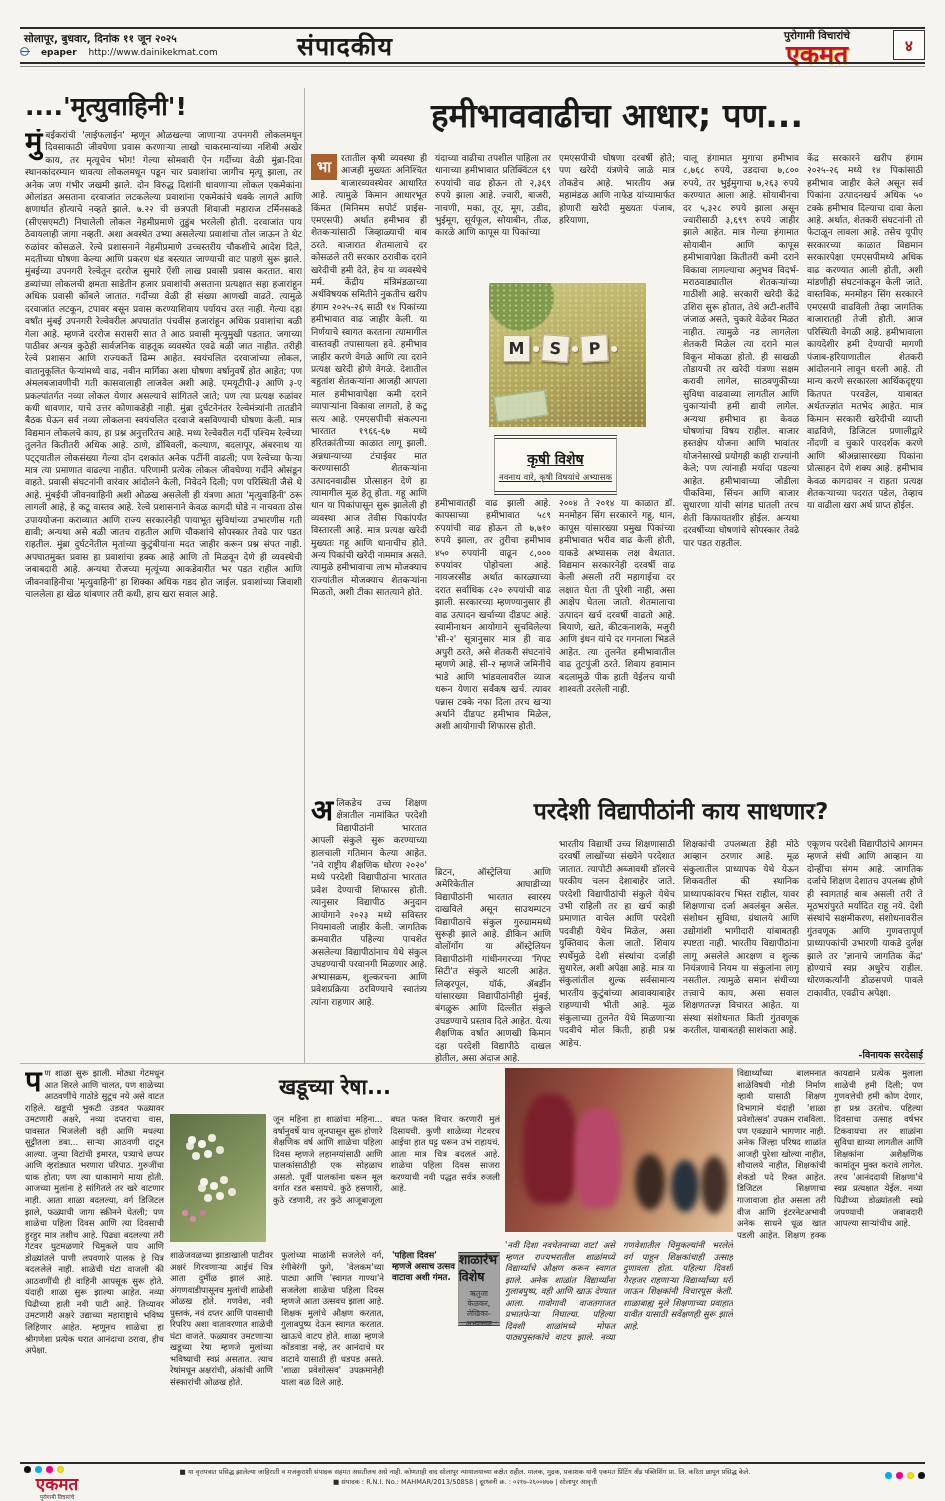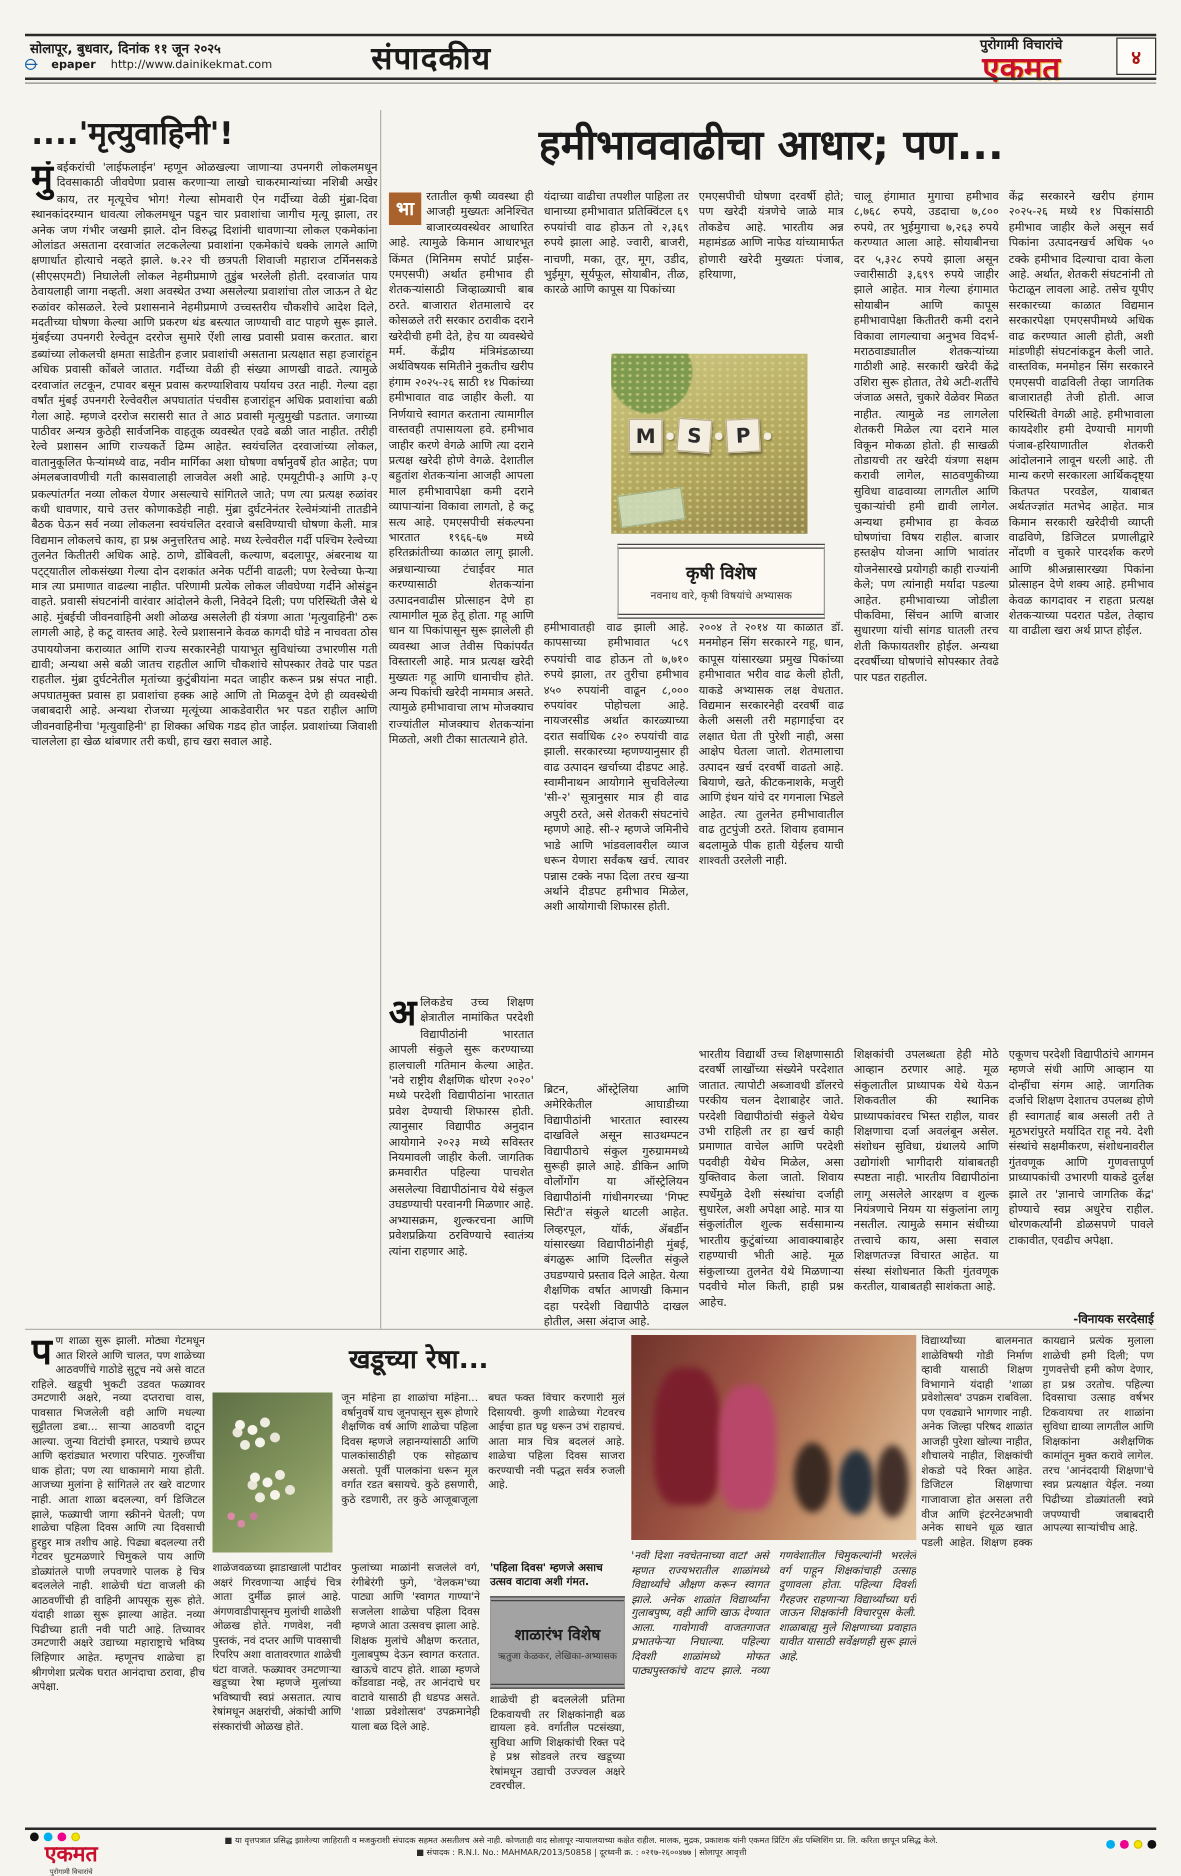--- a/index.html
+++ b/index.html
@@ -46,23 +46,23 @@
     background: radial-gradient(circle at 20% 10%, #7d9a4e 0 18%, transparent 19%),
                 linear-gradient(160deg,#cdc884 0%, #b5a95f 55%, #94854a 100%); }
   .msp-grain { position:absolute; inset:0; background-image: radial-gradient(#e0d892 1px, transparent 1.6px); background-size:6px 5px; opacity:.65; }
   .msp-note { position:absolute; left:6px; bottom:8px; width:52px; height:26px; background:#cfe0c0; border:1px solid #9fb48a; transform:rotate(-8deg); opacity:.85; }
   .msp-tiles { position:absolute; left:14px; top:52px; display:flex; align-items:center; gap:3px; }
   .tile { width:27px; height:27px; background:#f4eee0; border:1px solid #bbae8d; box-shadow:1px 2px 2px rgba(0,0,0,.35); display:flex; align-items:center; justify-content:center; font-size:16px; font-weight:bold; color:#2b2b2b; }
   .tile.t2 { transform:rotate(4deg); }
   .tile.t3 { transform:rotate(-3deg); }
   .tile-dot { width:6px; height:6px; border-radius:50%; background:#f4eee0; box-shadow:1px 1px 1px rgba(0,0,0,.3); }
 
-  .krushi-box { position:absolute; left:183px; top:283px; width:166px; height:60px; background:#fbf9f2;
+  .krushi-box { position:absolute; left:183px; top:283px; width:123px; height:60px; background:#fbf9f2;
     border-top:4px double #444; border-bottom:4px double #444; border-left:1px solid #999; border-right:1px solid #999;
-    display:flex; flex-direction:column; align-items:center; justify-content:center; gap:3px; }
+    display:flex; flex-direction:column; align-items:center; justify-content:center; gap:3px;text-decoration:underline; }
   .krushi-box .t { font-size:14px; font-weight:bold; }
   .krushi-box .a { font-size:8.5px; color:#333; }
 
   
   .art-par { position:absolute; left:311px; top:794px; width:612px; height:270px; }
   .art-par h1 { position:absolute; left:128px; top:0; width:484px; text-align:center; font-size:23px; font-weight:bold; }
   .pcol1 { position:absolute; left:0; top:3px; width:116px; height:264px; }
   .pcol { position:absolute; top:44px; width:116px; height:223px; }
   .pcol.c2 { left:124px;margin-top:28px; } .pcol.c3 { left:248px; } .pcol.c4 { left:372px; }
   .pcol.c5 { left:496px; display:flex; flex-direction:column; }
@@ -75,21 +75,21 @@
   .art-khadu { position:absolute; left:170px; top:1072px; width:330px; height:388px; }
   .art-khadu h1 { text-align:center; font-size:21px; font-weight:bold; }
   .flower-photo { position:absolute; left:0; top:42px; width:96px; height:128px; overflow:hidden;
     background:linear-gradient(140deg,#5f7046,#86985f 60%,#a9b77e); }
   .fl { position:absolute; width:8px; height:8px; border-radius:50%; background:#f6f3ea;
     box-shadow:10px 4px 0 #f6f3ea, 20px -2px 0 #efece1, 4px 16px 0 #efece1, 16px 14px 0 #f6f3ea, 28px 10px 0 #e9e5d8, -2px 6px 0 #e9e5d8; }
   .fl.p { background:#d98aa6; box-shadow:8px 6px 0 #d98aa6, 18px 0 0 #c87b98; width:6px; height:6px; }
   .beside { position:absolute; left:103px; top:42px; width:227px; height:128px; column-count:2; column-gap:8px; }
   .kcol { position:absolute; top:178px; width:103px; height:210px; }
   .kcol.a { left:0; } .kcol.b { left:111px; }
-  .kcol.c { left:222px; width:108px; display:flex; flex-direction:column; }
+  .kcol.c { left:222px; width:108px; display:flex; flex-direction:row; }
   .kcol.c .lead { font-size:8.5px; font-weight:bold; line-height:1.3; padding-bottom:3px; }
   .shala-box { width:108px; height:74px; background:#a3a3a3; margin:2px 0 4px 0;
     border-top:4px double #444; border-bottom:4px double #444; border-left:1px solid #999; border-right:1px solid #999;
     display:flex; flex-direction:column; align-items:center; justify-content:center; gap:3px; }
   .shala-box .t { font-size:12.5px; font-weight:bold; }
   .shala-box .a { font-size:7.5px; color:#333; text-align:center; }
   .kcol.c .bt-sm { flex:1; }
 
   .school-photo { position:absolute; left:505px; top:1068px; width:228px; height:164px; overflow:hidden;
     background:linear-gradient(115deg,#6e332b 0%, #9c5242 35%, #c08a64 65%, #e3c5a0 100%); }
@@ -182,20 +182,21 @@
       </div>
 
       <div class="krushi-box">
         <div class="t">कृषी विशेष</div>
         <div class="a">नवनाथ वारे, कृषी विषयांचे अभ्यासक</div>
       </div>
     </div>
   </div>
 
   <div class="art-par">
+    <h1>परदेशी विद्यापीठांनी काय साधणार?</h1>
     <div class="bt pcol1">
       <span class="dc">अ</span><span>लिकडेच उच्च शिक्षण क्षेत्रातील नामांकित परदेशी विद्यापीठांनी भारतात आपली संकुले सुरू करण्याच्या हालचाली गतिमान केल्या आहेत. 'नवे राष्ट्रीय शैक्षणिक धोरण २०२०' मध्ये परदेशी विद्यापीठांना भारतात प्रवेश देण्याची शिफारस होती. त्यानुसार विद्यापीठ अनुदान आयोगाने २०२३ मध्ये सविस्तर नियमावली जाहीर केली. जागतिक क्रमवारीत पहिल्या पाचशेत असलेल्या विद्यापीठांनाच येथे संकुल उघडण्याची परवानगी मिळणार आहे. अभ्यासक्रम, शुल्करचना आणि प्रवेशप्रक्रिया ठरविण्याचे स्वातंत्र्य त्यांना राहणार आहे.</span>
     </div>
     <div class="bt pcol c2">ब्रिटन, ऑस्ट्रेलिया आणि अमेरिकेतील आघाडीच्या विद्यापीठांनी भारतात स्वारस्य दाखविले असून साउथम्पटन विद्यापीठाचे संकुल गुरुग्राममध्ये सुरूही झाले आहे. डीकिन आणि वोलोंगोंग या ऑस्ट्रेलियन विद्यापीठांनी गांधीनगरच्या 'गिफ्ट सिटी'त संकुले थाटली आहेत. लिव्हरपूल, यॉर्क, ॲबर्डीन यांसारख्या विद्यापीठांनीही मुंबई, बंगळुरू आणि दिल्लीत संकुले उघडण्याचे प्रस्ताव दिले आहेत. येत्या शैक्षणिक वर्षात आणखी किमान दहा परदेशी विद्यापीठे दाखल होतील, असा अंदाज आहे.</div>
     <div class="bt pcol c3">भारतीय विद्यार्थी उच्च शिक्षणासाठी दरवर्षी लाखोंच्या संख्येने परदेशात जातात. त्यापोटी अब्जावधी डॉलरचे परकीय चलन देशाबाहेर जाते. परदेशी विद्यापीठांची संकुले येथेच उभी राहिली तर हा खर्च काही प्रमाणात वाचेल आणि परदेशी पदवीही येथेच मिळेल, असा युक्तिवाद केला जातो. शिवाय स्पर्धेमुळे देशी संस्थांचा दर्जाही सुधारेल, अशी अपेक्षा आहे. मात्र या संकुलांतील शुल्क सर्वसामान्य भारतीय कुटुंबांच्या आवाक्याबाहेर राहण्याची भीती आहे. मूळ संकुलाच्या तुलनेत येथे मिळणाऱ्या पदवीचे मोल किती, हाही प्रश्न आहेच.</div>
     <div class="bt pcol c4">शिक्षकांची उपलब्धता हेही मोठे आव्हान ठरणार आहे. मूळ संकुलातील प्राध्यापक येथे येऊन शिकवतील की स्थानिक प्राध्यापकांवरच भिस्त राहील, यावर शिक्षणाचा दर्जा अवलंबून असेल. संशोधन सुविधा, ग्रंथालये आणि उद्योगांशी भागीदारी यांबाबतही स्पष्टता नाही. भारतीय विद्यापीठांना लागू असलेले आरक्षण व शुल्क नियंत्रणाचे नियम या संकुलांना लागू नसतील. त्यामुळे समान संधीच्या तत्त्वाचे काय, असा सवाल शिक्षणतज्ज्ञ विचारत आहेत. या संस्था संशोधनात किती गुंतवणूक करतील, याबाबतही साशंकता आहे.</div>
     <div class="pcol c5">
       <div class="bt">एकूणच परदेशी विद्यापीठांचे आगमन म्हणजे संधी आणि आव्हान या दोन्हींचा संगम आहे. जागतिक दर्जाचे शिक्षण देशातच उपलब्ध होणे ही स्वागतार्ह बाब असली तरी ते मूठभरांपुरते मर्यादित राहू नये. देशी संस्थांचे सक्षमीकरण, संशोधनावरील गुंतवणूक आणि गुणवत्तापूर्ण प्राध्यापकांची उभारणी याकडे दुर्लक्ष झाले तर 'ज्ञानाचे जागतिक केंद्र' होण्याचे स्वप्न अधुरेच राहील. धोरणकर्त्यांनी डोळसपणे पावले टाकावीत, एवढीच अपेक्षा.</div>
       <div class="byline">-विनायक सरदेसाई</div>
     </div>

